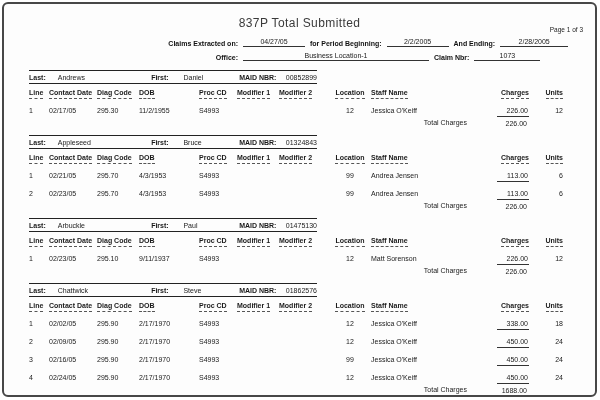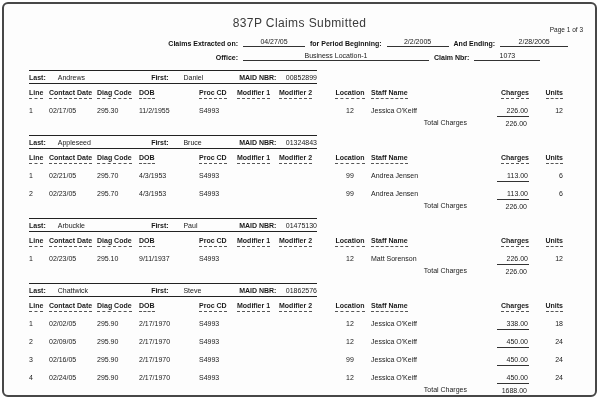--- a/index.html
+++ b/index.html
@@ -26,21 +26,21 @@
   .chg span{display:inline-block;border-bottom:1px solid #333;padding:0 1px 1px;min-width:30px;text-align:right;}
   .total{margin-top:1px;line-height:9px;}
   .total .t-lbl{grid-column:9;text-align:right;padding-right:12px;}
   .total .t-val{grid-column:10;text-align:right;padding:1px 2px 0 0;}
 </style>
 </head>
 <body>
 
 <div class="page">
 
-  <div class="title">837P Claims Submitted</div>
+  <div class="title">837P Total Submitted</div>
   <div class="page-indicator">Page 1 of 3</div>
 
   <div class="hrow">
     <span class="lblA">Claims Extracted on:</span>
     <span class="uval w56">04/27/05</span>
     <span class="lbl">for Period Beginning:</span>
     <span class="uval w56">2/2/2005</span>
     <span class="lbl">And Ending:</span>
     <span class="uval w62">2/28/2005</span>
   </div>

